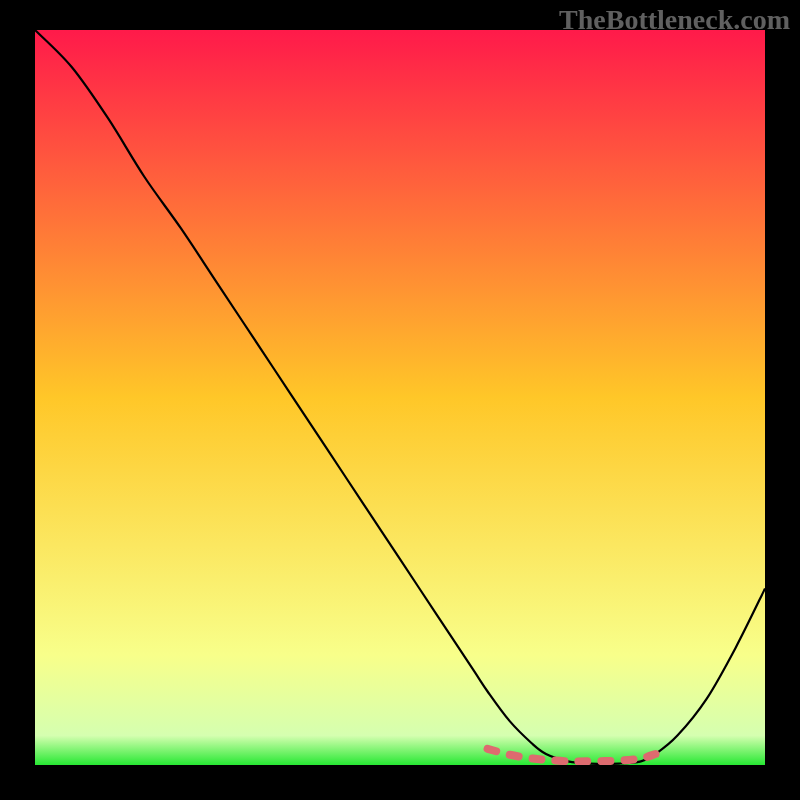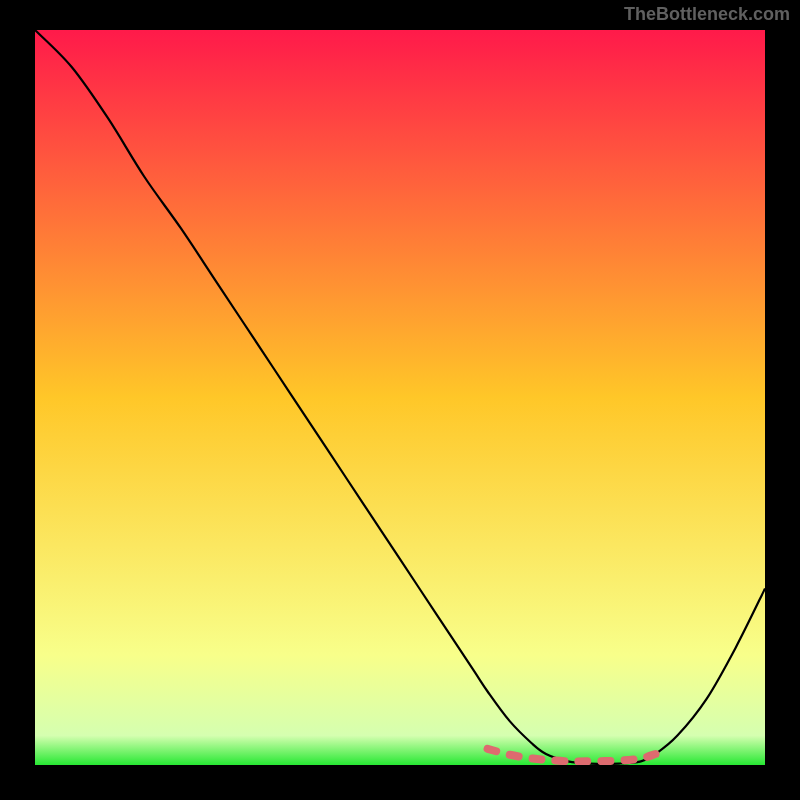--- a/index.html
+++ b/index.html
@@ -9,23 +9,24 @@
     height: 800px;
     background: #000;
     position: relative;
     font-family: Arial, sans-serif;
   }
   .watermark {
     position: absolute;
     top: 4px;
     right: 10px;
     color: #606060;
-    font-size: 18px;
+    font-size: 28px;
     font-weight: bold;
     z-index: 10;
+    font-family: Liberation Serif, serif;
   }
   .plot-area {
     position: absolute;
     left: 35px;
     top: 30px;
     width: 730px;
     height: 735px;
   }
   svg {
     display: block;

